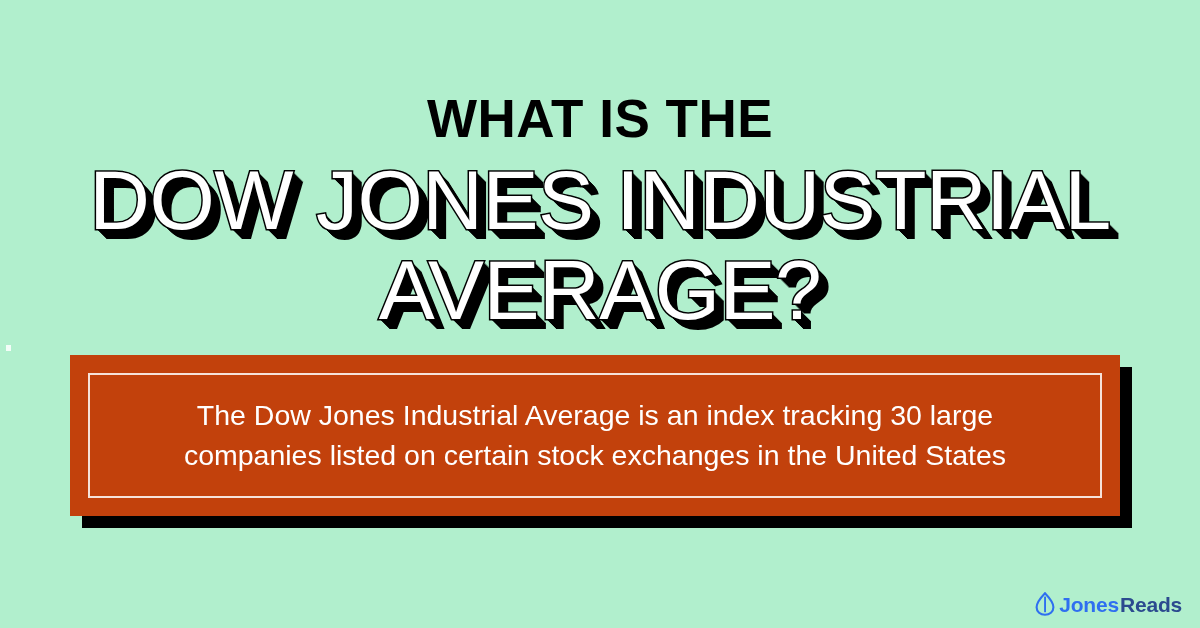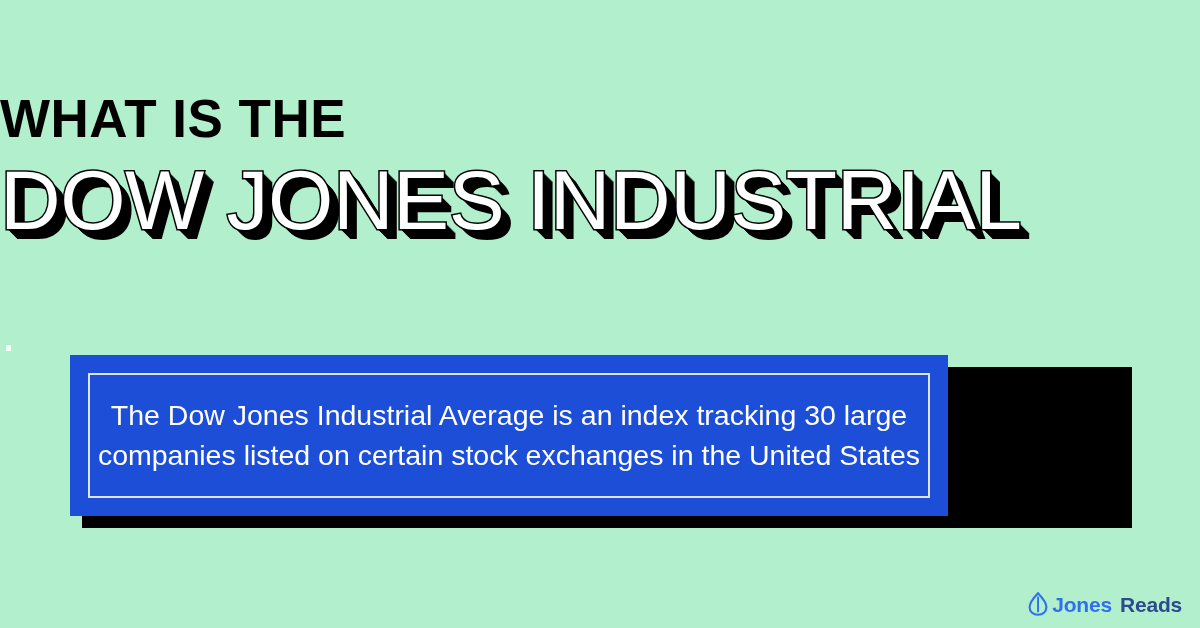--- a/index.html
+++ b/index.html
@@ -22,21 +22,21 @@
     left:6px; top:345px;
     width:5px; height:6px;
     background:#ffffff;
     opacity:.85;
   }
 
   
   .headline{
     position:absolute;
     left:0; right:0; top:92px;
-    text-align:left;
+    text-align:center;
   }
 
   .kicker{
     font-size:53px;
     font-weight:700;
     letter-spacing:.5px;
     color:#000000;
     line-height:1.0;
     font-family:"Liberation Sans", sans-serif;
   }
@@ -75,23 +75,23 @@
     left:12px;
     top:12px;
     width:1050px;
     height:161px;
     background:#000000;
   }
 
   .callout{
     position:absolute;
     left:0; top:0;
-    width:878px;
+    width:1050px;
     height:161px;
-    background:#1d4ed8;
+    background:#c2410c;
     display:flex;
     align-items:center;
     justify-content:center;
   }
 
   .callout-inner-border{
     position:absolute;
     left:18px; top:18px; right:18px; bottom:18px;
     border:2px solid rgba(255,255,255,.85);
     pointer-events:none;
@@ -120,31 +120,32 @@
   }
   .brand-icon{ display:block; width:20px; height:24px; }
   .brand-text{
     font-size:21px;
     font-weight:700;
     letter-spacing:-0.2px;
     font-family:"Liberation Sans", sans-serif;
     line-height:1;
   }
   .brand-seedly{ color:#2f6ff0; }
-  .brand-reads{ color:#2b4a8f; margin-left:8px; }
+  .brand-reads{ color:#2b4a8f; margin-left:1px; }
 </style>
 </head>
 <body>
 
 <div class="stray-dot"></div>
 
 <div class="headline">
   <div class="kicker">WHAT IS THE</div>
   <div class="maintitle">
     <span class="line line1">DOW JONES INDUSTRIAL</span>
+    <span class="line line2">AVERAGE?</span>
   </div>
 </div>
 
 <div class="callout-wrap">
   <div class="callout-shadow"></div>
   <div class="callout">
     <div class="callout-inner-border"></div>
     <div class="callout-text">The Dow Jones Industrial Average is an index tracking 30 large companies listed on certain stock exchanges in the United States</div>
   </div>
 </div>

